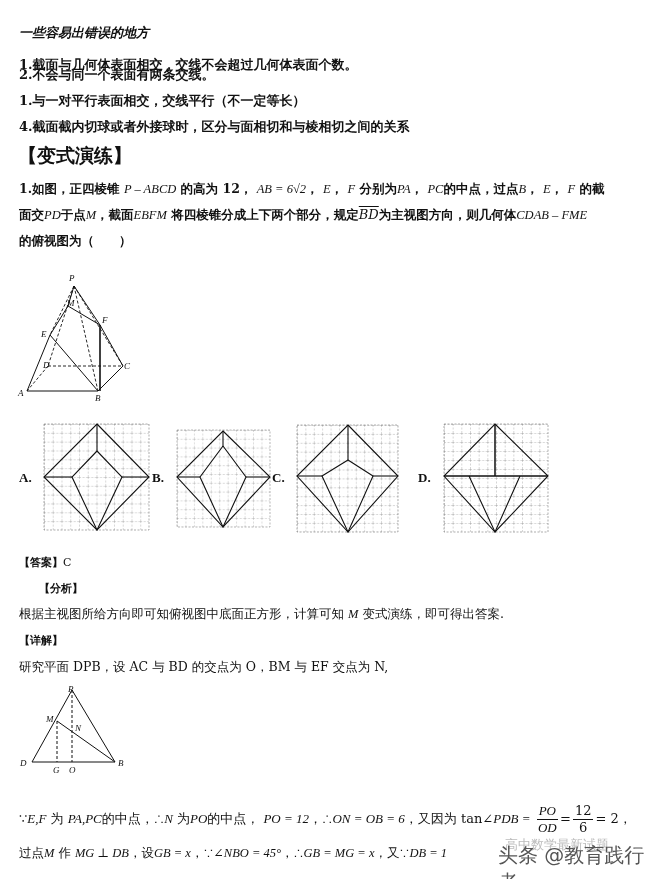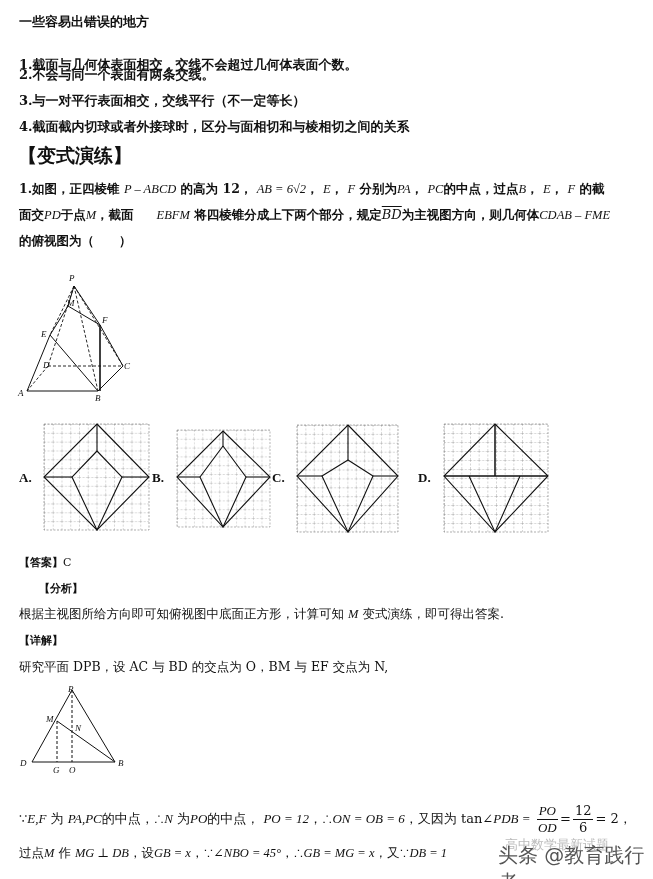--- a/index.html
+++ b/index.html
@@ -15,43 +15,43 @@
   .frac { display:inline-block; vertical-align:middle; text-align:center; line-height:16px; margin:0 2px; }
   .frac > span { display:block; }
   .frac .num { border-bottom:1px solid #111; padding:0 2px; }
   .overbar { text-decoration:overline; font-style:italic; font-size:13px; }
   .watermark { position:absolute; left:498px; top:842px; font-size:20px; color:#555; font-family:"DejaVu Sans",sans-serif; letter-spacing:0px; }
   .watermark-faint { position:absolute; left:505px; top:836px; font-size:13px; color:#bbb; font-family:"DejaVu Sans",sans-serif; }
 </style>
 </head>
 <body>
 
-<div class="line bold" style="top:13px;">一些容易出错误的地方</div>
+<div class="line bold" style="top:24px;font-style:italic;">一些容易出错误的地方</div>
 <div class="line bold" style="top:56px;text-align:center;">1.截面与几何体表面相交，交线不会超过几何体表面个数。</div>
 <div class="line bold" style="top:66px;">2.不会与同一个表面有两条交线。</div>
-<div class="line bold" style="top:92px;">3.与一对平行表面相交，交线平行（不一定等长）</div>
+<div class="line bold" style="top:92px;">1.与一对平行表面相交，交线平行（不一定等长）</div>
 <div class="line bold" style="top:118px;">4.截面截内切球或者外接球时，区分与面相切和与棱相切之间的关系</div>
 
 <div class="h2">【变式演练】</div>
 
 <div class="line bold" style="top:181px; font-size:12.5px;">
   <span>1.如图，正四棱锥</span>
   <span class="it" style="font-weight:normal;">P – ABCD</span>
   <span>的高为 12，</span>
   <span class="it" style="font-weight:normal;">AB = 6√2</span><span>，</span>
   <span class="it" style="font-weight:normal;">E</span><span>，</span>
   <span class="it" style="font-weight:normal;">F</span>
   <span>分别为</span><span class="it" style="font-weight:normal;">PA</span><span>，</span>
   <span class="it" style="font-weight:normal;">PC</span><span>的中点，过点</span><span class="it" style="font-weight:normal;">B</span><span>，</span>
   <span class="it" style="font-weight:normal;">E</span><span>，</span>
   <span class="it" style="font-weight:normal;">F</span>
   <span>的截</span>
 </div>
 <div class="line bold" style="top:207px; font-size:12.5px;">
-  <span>面交</span><span class="it" style="font-weight:normal;">PD</span><span>于点</span><span class="it" style="font-weight:normal;">M</span><span>，截面</span><span class="it" style="font-weight:normal;padding-left:23px;">EBFM</span>
+  <span>面交</span><span class="it" style="font-weight:normal;">PD</span><span>于点</span><span class="it" style="font-weight:normal;">M</span><span>，截面</span><span class="it" style="font-weight:normal;">EBFM</span>
   <span>将四棱锥分成上下两个部分，规定</span><span class="overbar" style="font-weight:normal;">BD</span><span>为主视图方向，则几何体</span><span class="it" style="font-weight:normal;">CDAB – FME</span>
 </div>
 <div class="line bold" style="top:233px; font-size:12.5px;">的俯视图为（　　）</div>
 
 <svg style="left:0; top:0;" width="653" height="879">
   <g stroke="#111" stroke-width="1" fill="none">
 
     <line x1="27" y1="391" x2="98" y2="391"></line>
     <line x1="98" y1="391" x2="123" y2="366"></line>
     <line x1="123" y1="366" x2="100" y2="325"></line>

